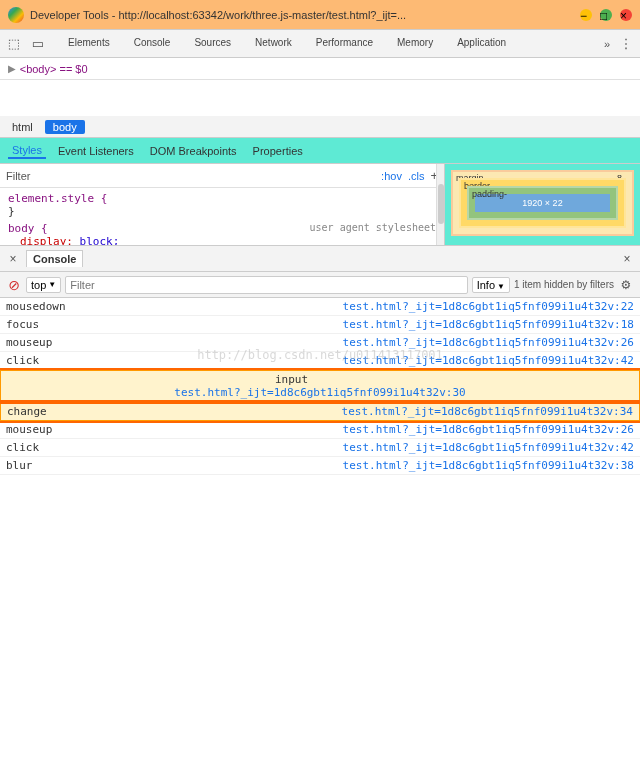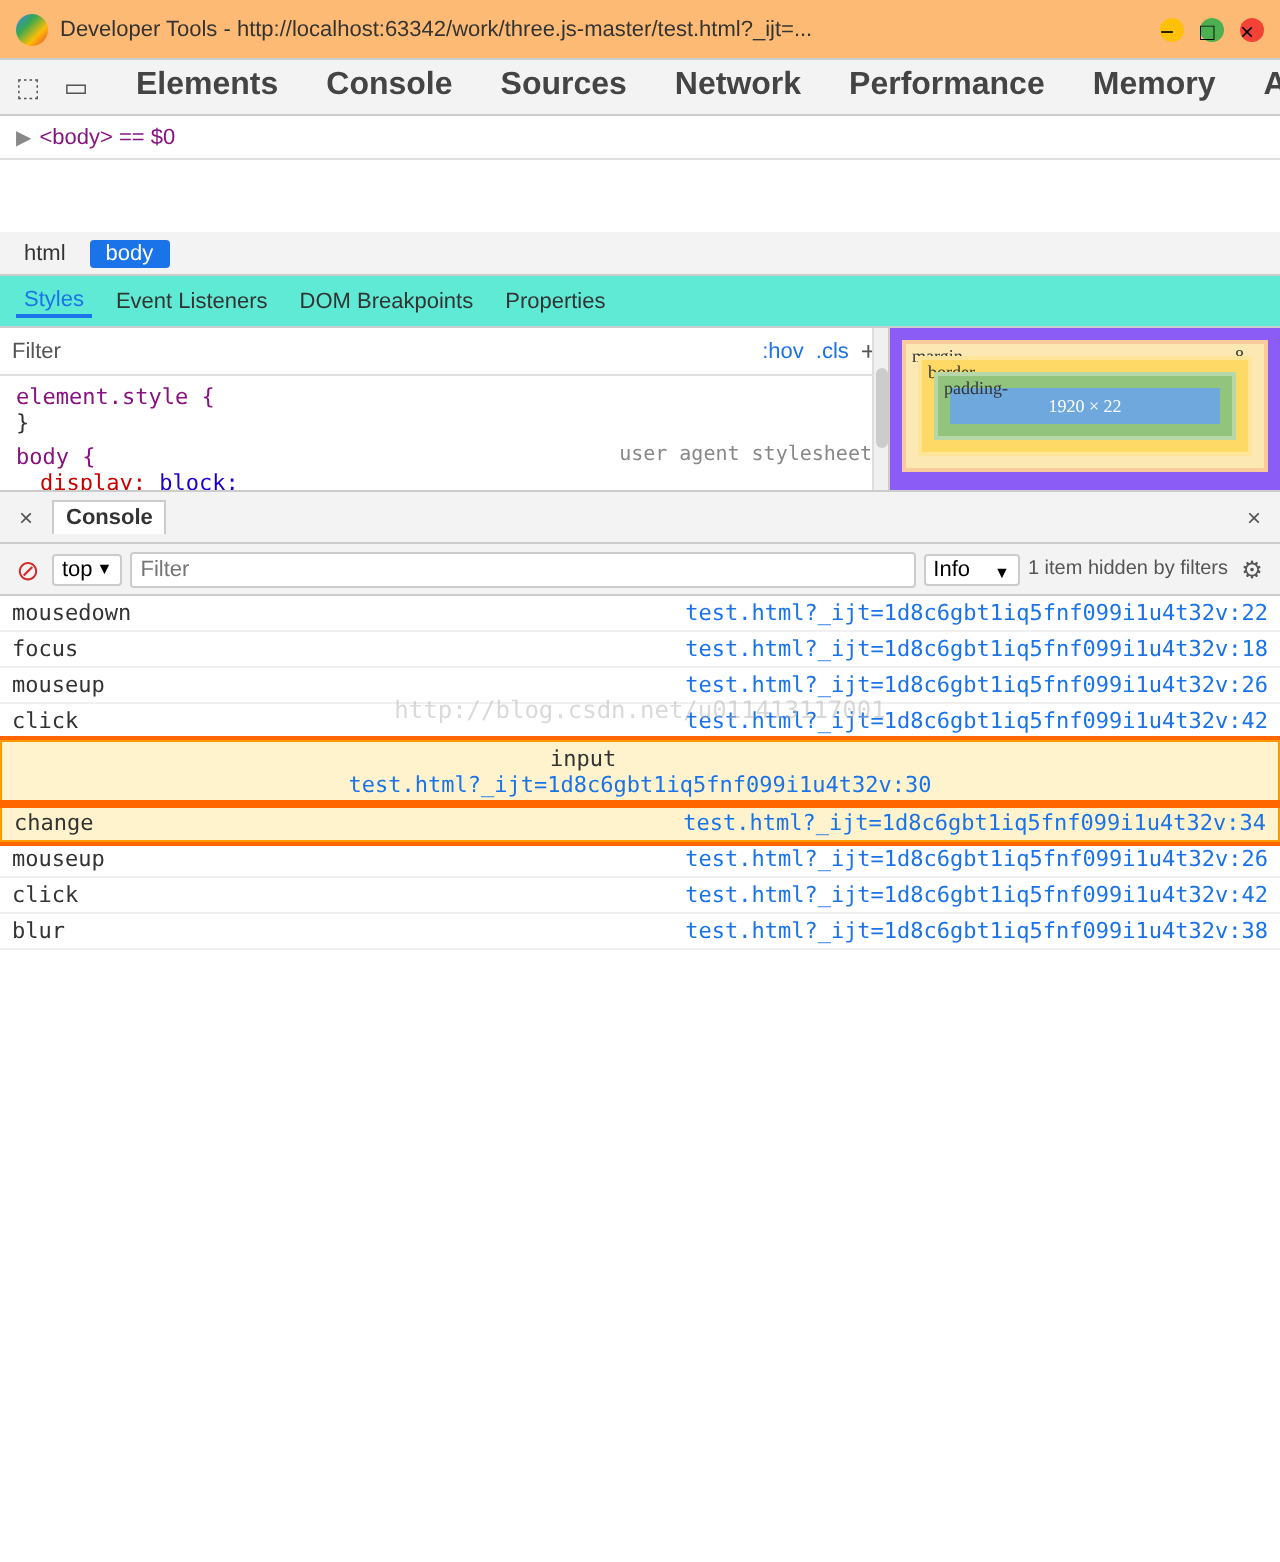--- a/index.html
+++ b/index.html
@@ -65,26 +65,25 @@
       font-size: 13px;
     }
     .nav-tabs {
       display: flex;
       align-items: center;
       flex: 1;
       gap: 0;
     }
     .nav-tab {
       padding: 4px 12px;
-      font-size: 16px;
+      font-size: 10px;
       color: #444;
       cursor: pointer;
       white-space: nowrap;
       border-bottom: 2px solid transparent;
-      font-weight: bold;
     }
     .nav-more {
       padding: 4px 6px;
       font-size: 11px;
       color: #555;
       cursor: pointer;
     }
     .nav-menu-btn {
       width: 20px; height: 20px;
       display: flex; align-items: center; justify-content: center;
@@ -163,23 +162,22 @@
       height: 82px;
       border-bottom: 1px solid #ccc;
     }
     .left-panel {
       flex: 1;
       overflow: hidden;
       border-right: 1px solid #ccc;
     }
     .right-panel {
       width: 195px;
-      background: #8b5cf6;
+      background: #5eead4;
       overflow: hidden;
-      font-family: Liberation Serif, serif;
     }
 
     
     .filter-bar {
       display: flex;
       align-items: center;
       padding: 3px 6px;
       border-bottom: 1px solid #e0e0e0;
       height: 24px;
       gap: 6px;
@@ -343,21 +341,21 @@
     }
     .info-select {
       display: flex;
       align-items: flex-end;
       border: 1px solid #ccc;
       border-radius: 2px;
       padding: 1px 4px;
       font-size: 11px;
       cursor: pointer;
       background: #fff;
-      gap: 12px;
+      gap: 2px;
     }
     .hidden-notice {
       margin-left: auto;
       font-size: 10px;
       color: #555;
     }
     .console-gear-btn {
       width: 16px; height: 16px;
       display: flex; align-items: center; justify-content: center;
       color: #555;

